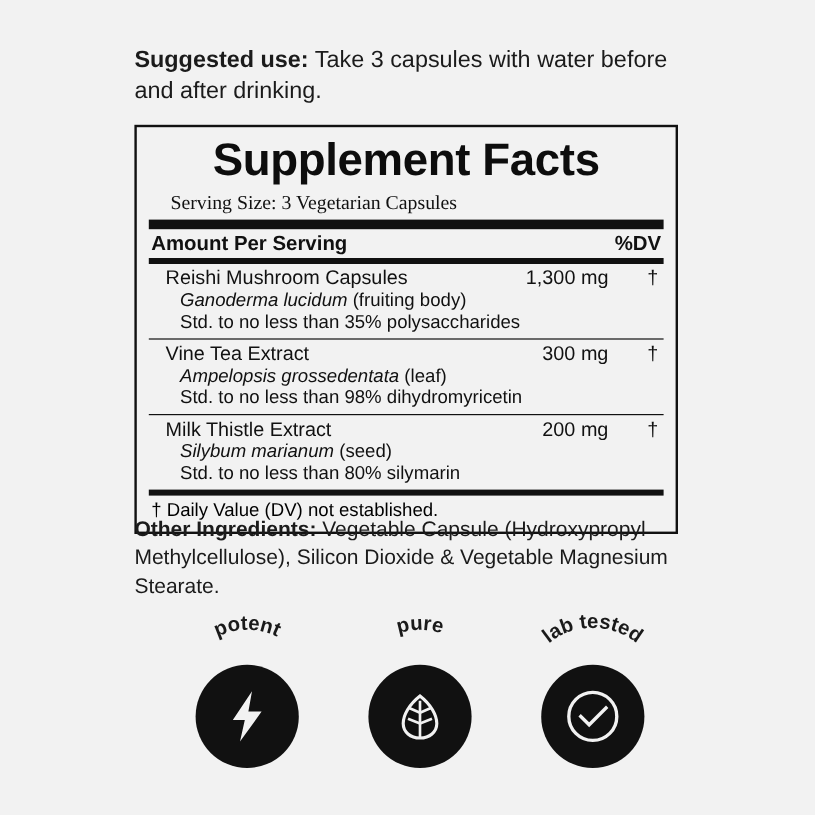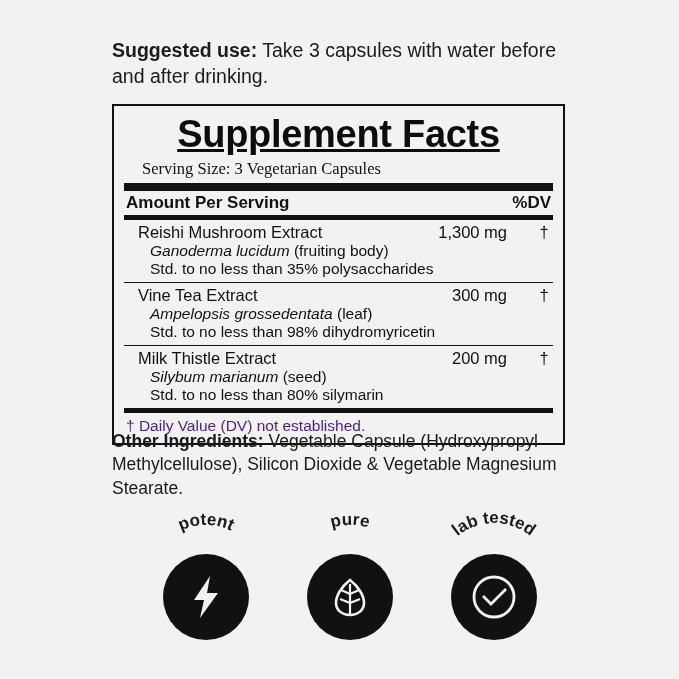--- a/index.html
+++ b/index.html
@@ -48,21 +48,20 @@
   }
   .facts-title {
     font-family: "Liberation Sans", sans-serif;
     font-weight: bold;
     font-size: 38px;
     line-height: 1.05;
     letter-spacing: -0.3px;
     text-align: center;
     margin: 3px 0 4px 0;
     color: #0d0d0d;
-    text-decoration: underline;
   }
   .serving-line {
     font-size: 16.5px;
     line-height: 1.17;
     color: #111;
     margin-left: 18px;
     font-family: Liberation Serif, serif;
   }
   .rule-thick {
     border-top: 8px solid #111;
@@ -115,21 +114,21 @@
     font-size: 15.5px;
     line-height: 1.16;
     color: #111;
   }
   .ing-sub .ital {
     font-style: italic;
   }
   .footnote {
     font-size: 15.5px;
     padding: 4px 2px 2px 2px;
-    color: #4c1d95;
+    color: #000000;
   }
 
   
   .other-ingredients {
     position: absolute;
     left: 112px;
     top: 430px;
     width: 460px;
     font-size: 17.5px;
     line-height: 1.33;
@@ -203,21 +202,21 @@
 
     <div class="amount-row">
       <span>Amount Per Serving</span>
       <span>%DV</span>
     </div>
 
     <div class="rule-medium"></div>
 
     <div class="ing-block">
       <div class="ing-head">
-        <span class="ing-name">Reishi Mushroom Extract</span>
+        <span class="ing-name">Reishi Mushroom Capsules</span>
         <span class="ing-right">
           <span class="ing-amount">1,300 mg</span>
           <span class="ing-dv">†</span>
         </span>
       </div>
       <div class="ing-sub">
         <span class="ital">Ganoderma lucidum</span><span> (fruiting body)</span>
       </div>
       <div class="ing-sub">Std. to no less than 35% polysaccharides</div>
     </div>

